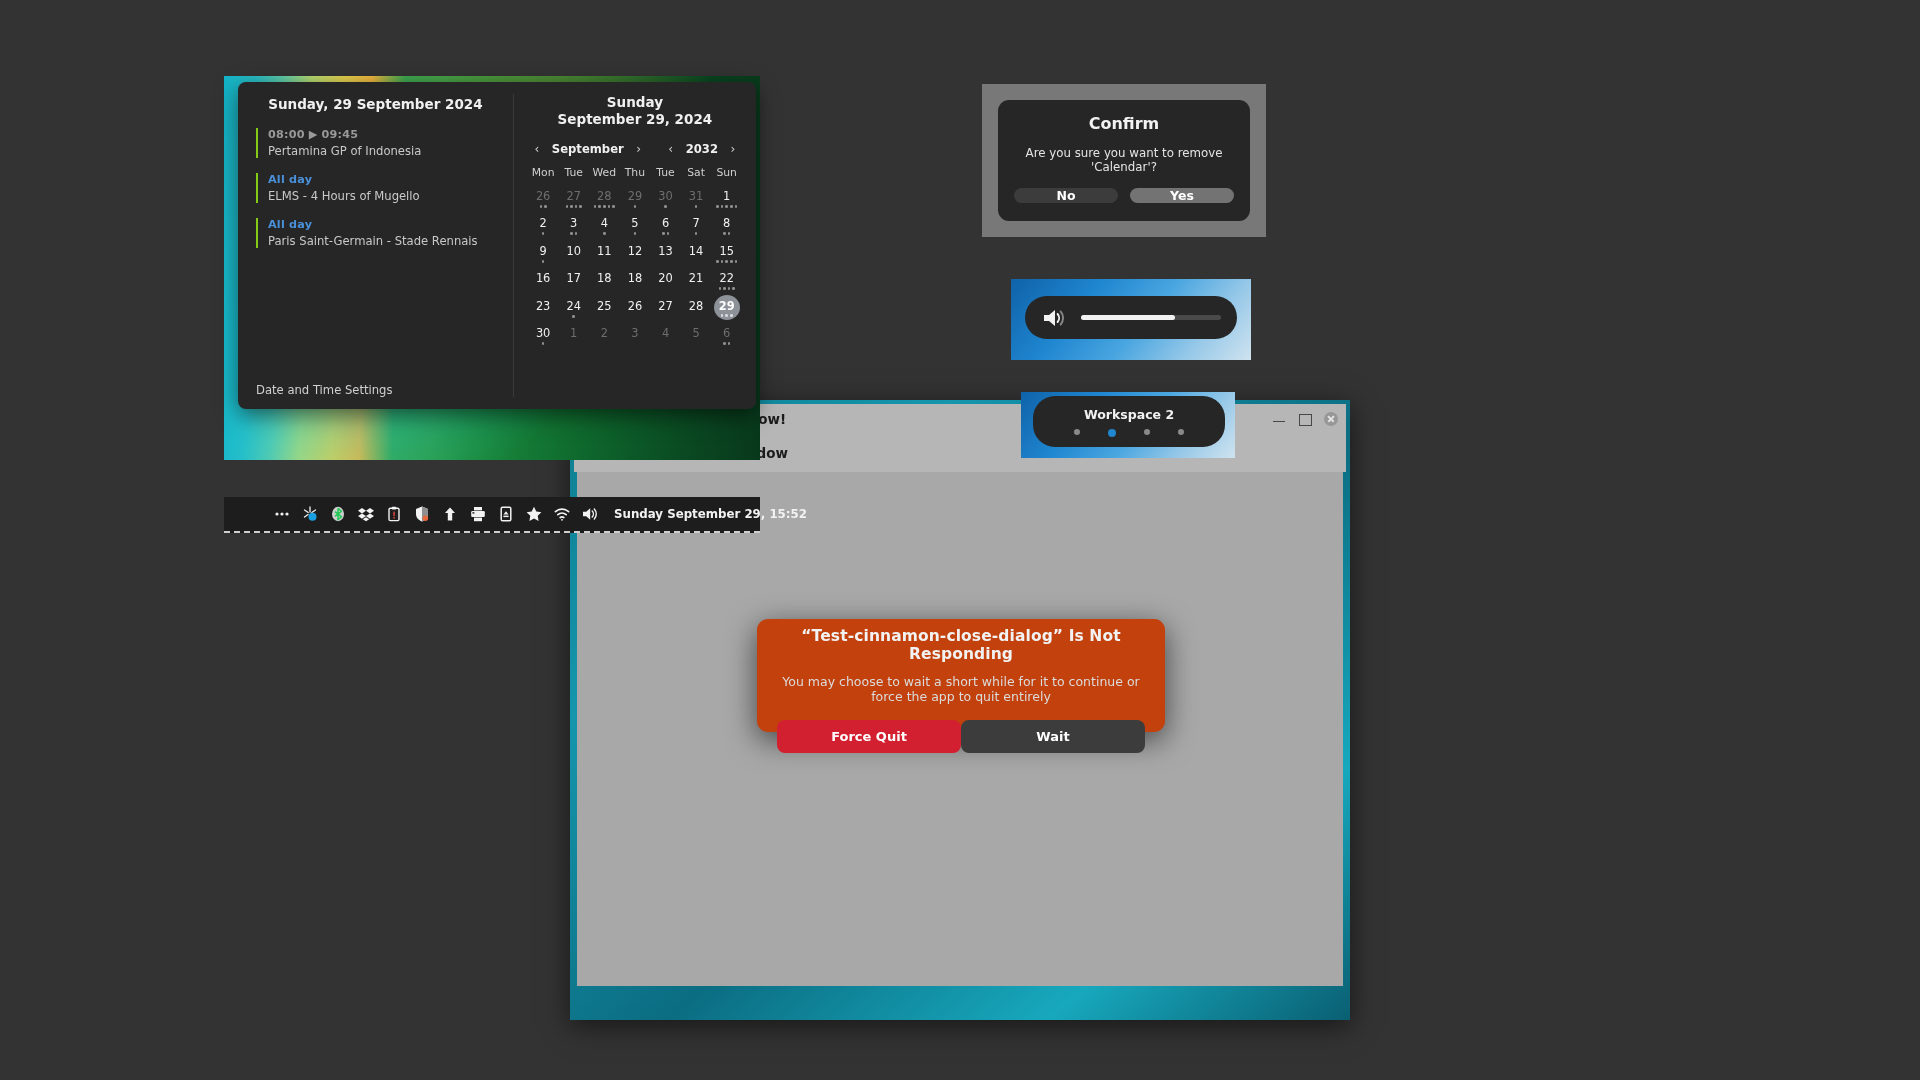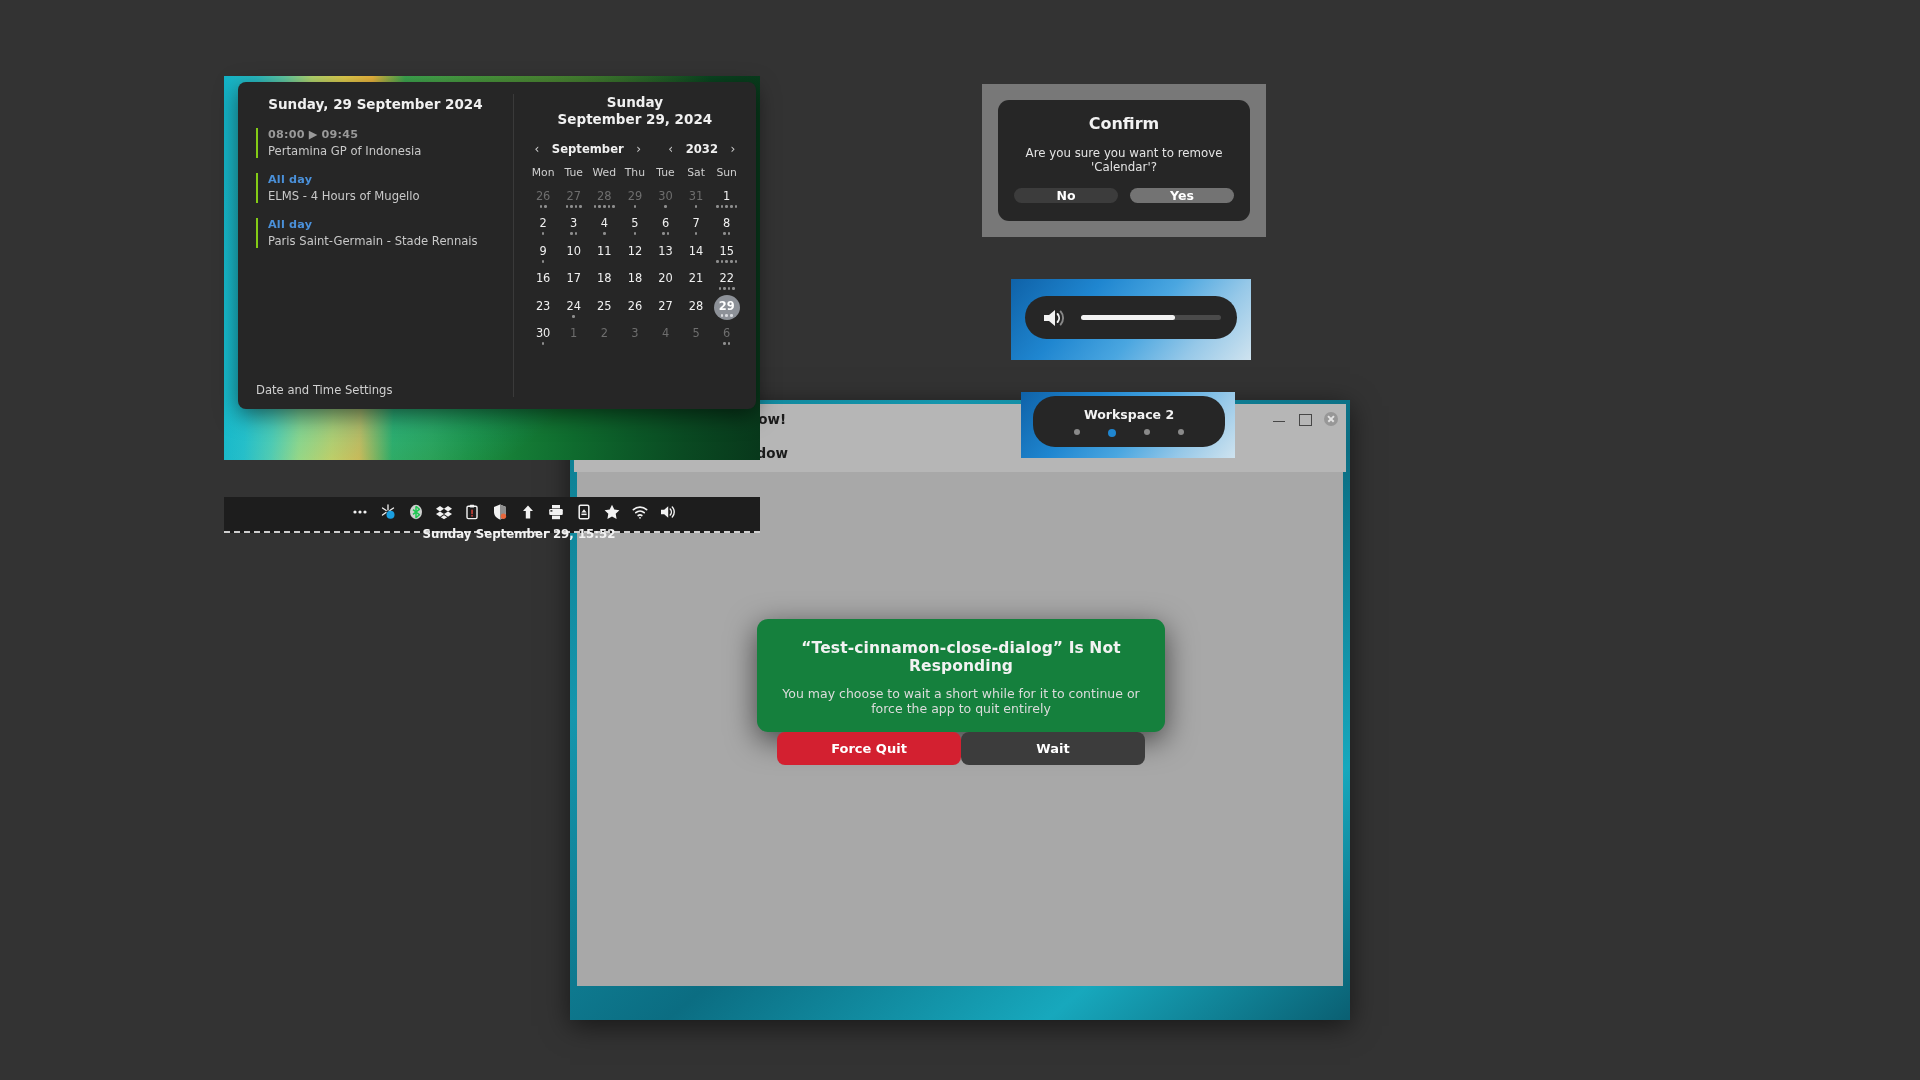--- a/index.html
+++ b/index.html
@@ -39,23 +39,23 @@
   .tw-btn.close::after { transform: rotate(-45deg); }
 
   .tw-body { background: #b6b6b6; height: 38px; display: flex; align-items: center; }
   .tw-body-text { font-size: 13.5px; color: #1b1b1b; font-weight: 600; padding-left: 14px; }
   .tw-canvas { background: #a8a8a8; height: calc(100% - 68px - 30px); margin: 0 3px; }
 
   
   .nr-dialog {
     position: absolute; left: 757px; top: 619px;
     width: 408px; height: 113px;
-    background: #15803d; border-radius: 11px;
+    background: #c2410c; border-radius: 11px;
     box-shadow: 0 8px 30px rgba(0,0,0,.6);
-    padding: 20px 20px 14px;
+    padding: 8px 20px 14px;
     text-align: center;
   }
   .nr-title { font-size: 15.5px; font-weight: 700; color: #f2f2f2; letter-spacing: .1px; }
   .nr-desc { font-size: 12.5px; color: #dcdcdc; line-height: 1.18; margin-top: 12px; }
   .nr-buttons { display: flex; gap: 0; margin-top: 15px; }
   .nr-btn {
     flex: 1; height: 33px; border-radius: 8px; border: none;
     font-size: 13px; font-weight: 700; color: #ffffff;
     font-family: inherit; cursor: pointer;
     display: flex; align-items: center; justify-content: center;
@@ -140,21 +140,20 @@
   .daycell.today .dot { background: #d8dade; }
 
   
   .panel {
     position: absolute; left: 224px; top: 497px;
     width: 536px; height: 36px;
     background: #1d1d1d;
     display: flex; align-items: center; padding-left: 44px;
     border-bottom: 2px dashed #cfcfcf;
     z-index: 6;
-    flex-direction: column;
   }
   .tray { display: flex; align-items: center; gap: 0px; }
   .tray-item {
     width: 28px; height: 30px; display: flex; align-items: center;
     justify-content: center; color: #f2f2f2; cursor: pointer;
   }
   .clock {
     margin-left: 10px; font-size: 11.8px; font-weight: 700; color: #f2f2f2;
     white-space: nowrap;
   }

